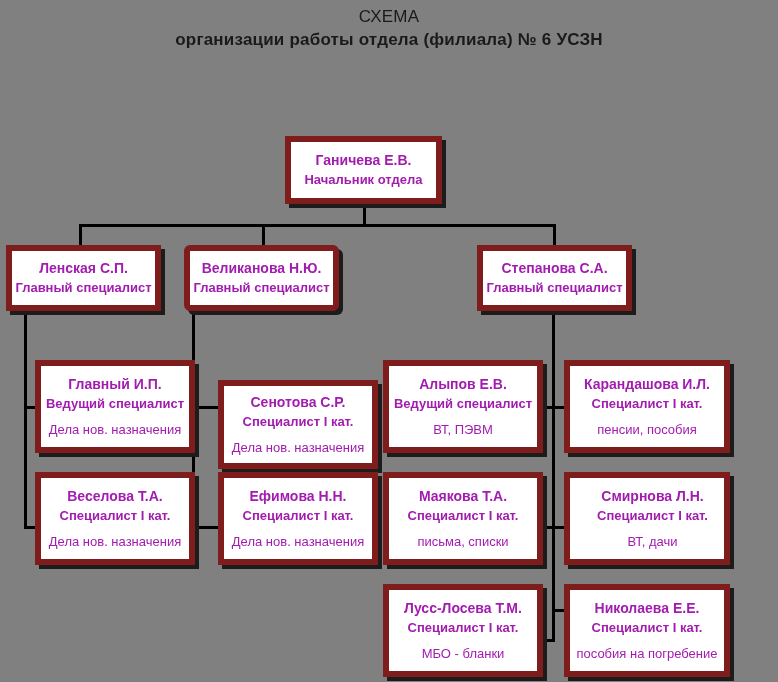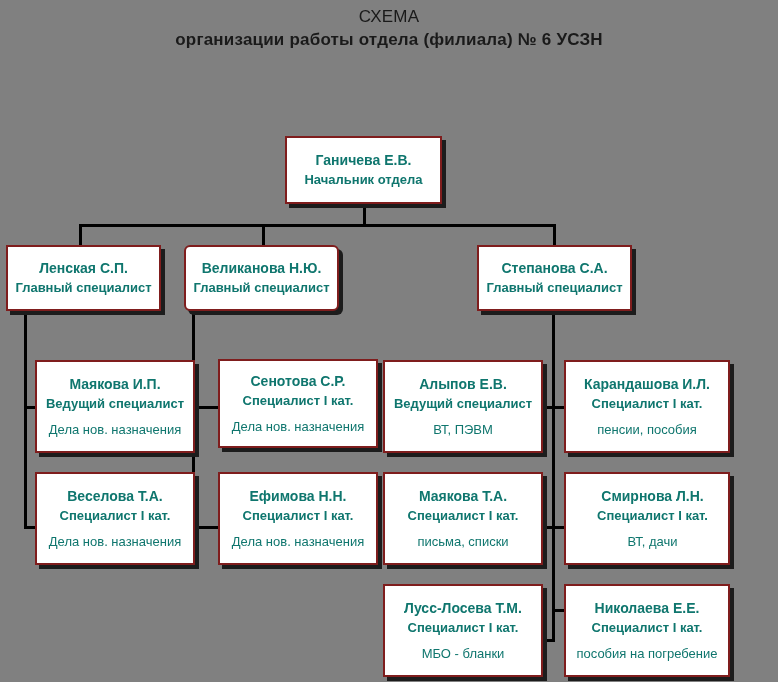--- a/index.html
+++ b/index.html
@@ -38,28 +38,28 @@
     font-size: 17px;
     font-weight: bold;
     letter-spacing: 0.2px;
     line-height: 24px;
   }
 
   
   .node {
     position: absolute;
     background: #ffffff;
-    border: 2px solid #7f1d1d;
+    border: 6px solid #7f1d1d;
     box-sizing: border-box;
     box-shadow: 4px 4px 0 0 #1c1c1c;
     display: flex;
     flex-direction: column;
     align-items: center;
     justify-content: center;
-    color: #0f766e;
+    color: #a21caf;
     z-index: 5;
   }
   .node .nm {
     font-size: 14px;
     font-weight: bold;
     line-height: 19px;
     white-space: nowrap;
   }
   .node .rl {
     font-size: 13px;
@@ -134,32 +134,32 @@
     <div class="nm">Великанова Н.Ю.</div>
     <div class="rl">Главный специалист</div>
   </div>
 
   <div class="node" style="left:477px; top:245px; width:155px; height:66px;">
     <div class="nm">Степанова С.А.</div>
     <div class="rl">Главный специалист</div>
   </div>
 
   <div class="node" style="left:35px; top:360px; width:160px; height:93px;">
-    <div class="nm">Маякова И.П.</div>
+    <div class="nm">Главный И.П.</div>
     <div class="rl">Ведущий специалист</div>
     <div class="dt">Дела нов. назначения</div>
   </div>
 
   <div class="node" style="left:35px; top:472px; width:160px; height:93px;">
     <div class="nm">Веселова Т.А.</div>
     <div class="rl">Специалист I кат.</div>
     <div class="dt">Дела нов. назначения</div>
   </div>
 
-  <div class="node" style="left:218px; top:359px; width:160px; height:89px;">
+  <div class="node" style="left:218px; top:380px; width:160px; height:89px;">
     <div class="nm">Сенотова С.Р.</div>
     <div class="rl">Специалист I кат.</div>
     <div class="dt">Дела нов. назначения</div>
   </div>
 
   <div class="node" style="left:218px; top:472px; width:160px; height:93px;">
     <div class="nm">Ефимова Н.Н.</div>
     <div class="rl">Специалист I кат.</div>
     <div class="dt">Дела нов. назначения</div>
   </div>

